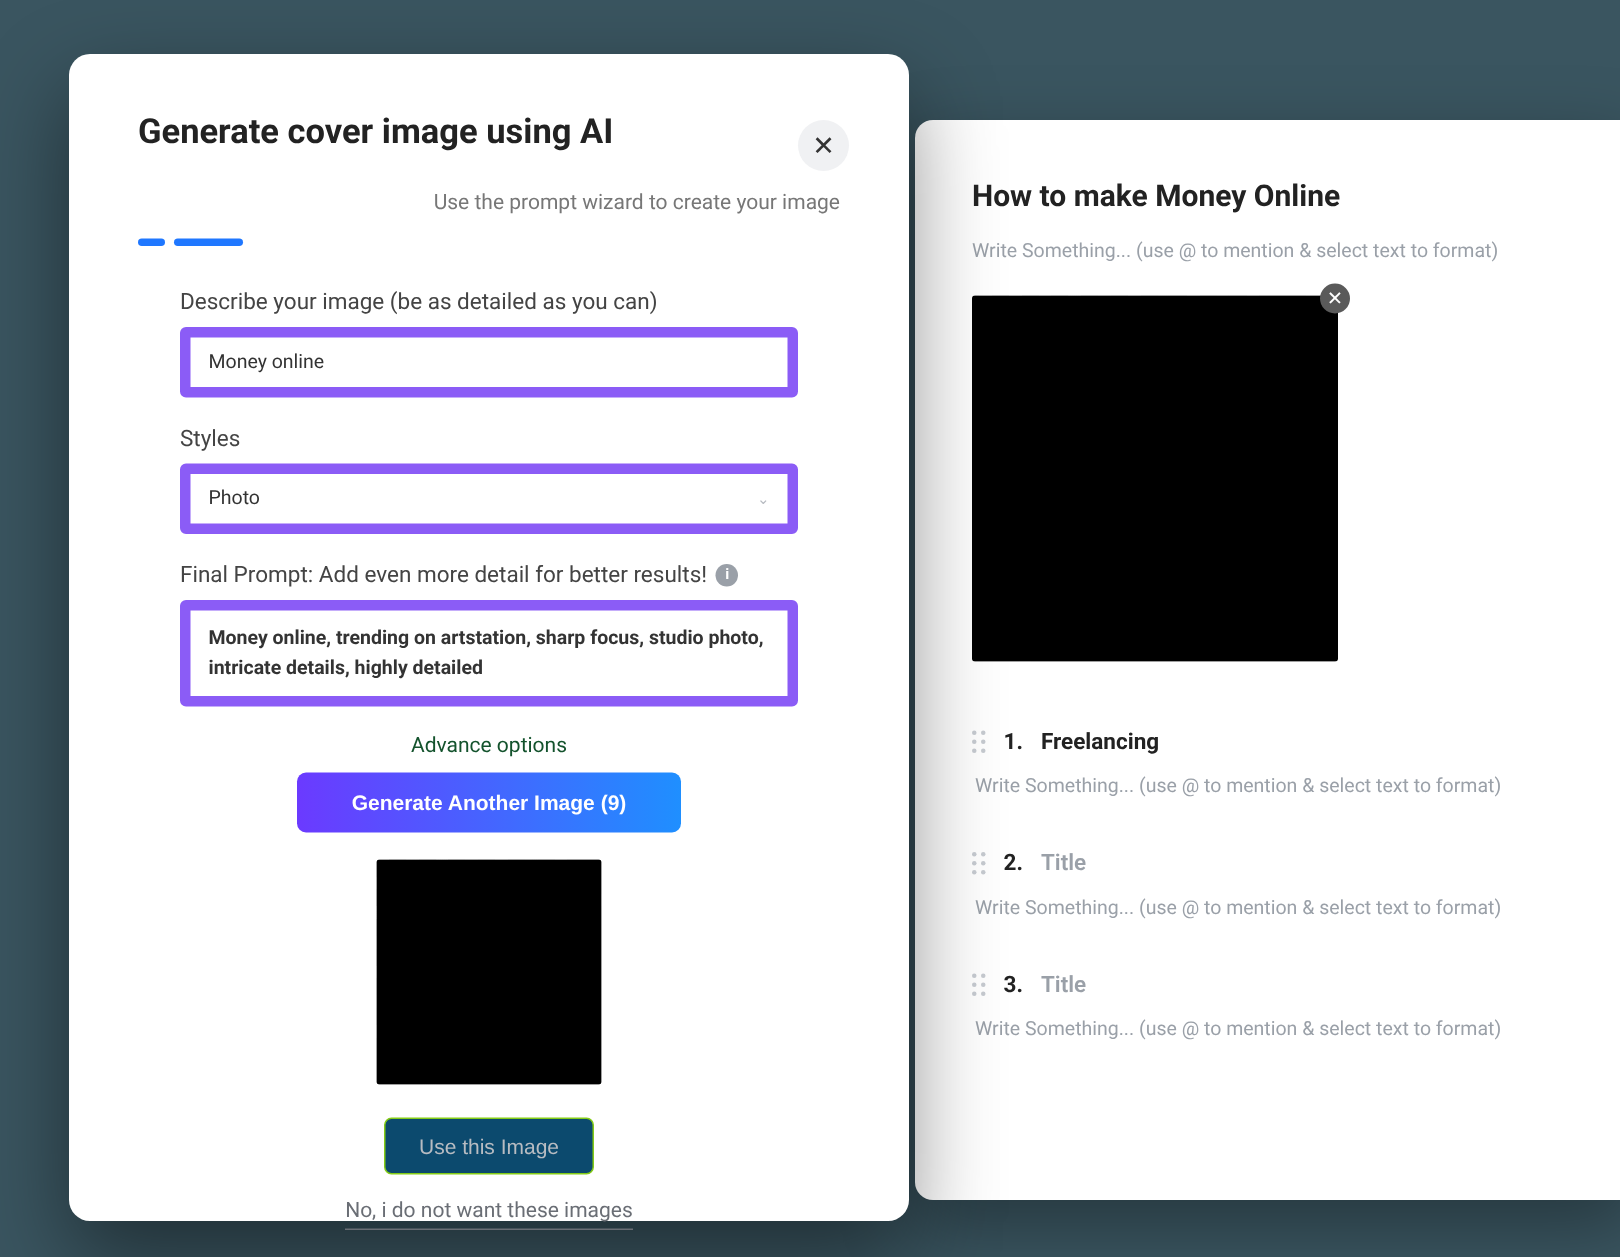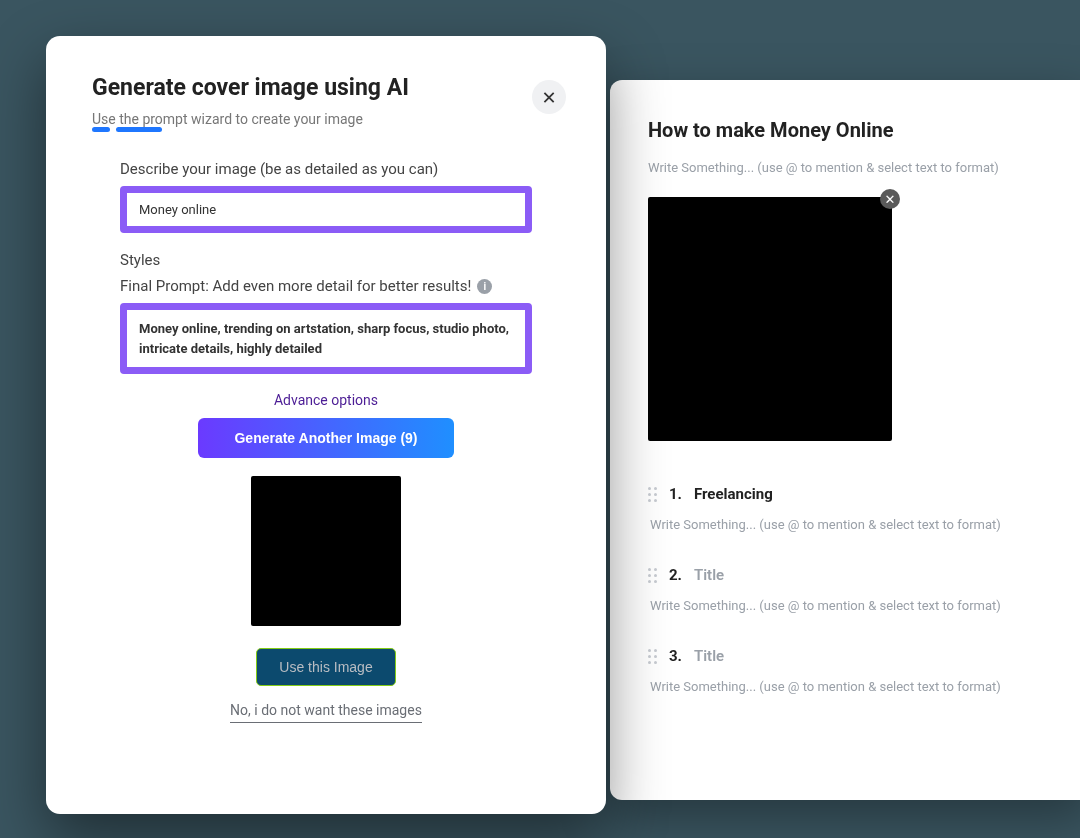--- a/index.html
+++ b/index.html
@@ -122,26 +122,27 @@
       align-items: center;
       justify-content: center;
       cursor: pointer;
       font-size: 18px;
       color: #333;
     }
     .modal-title {
       font-size: 23px;
       font-weight: 700;
       color: #222;
-      margin-bottom: 10px;
+      margin-bottom: 26px;
     }
     .modal-sub {
       font-size: 14px;
       color: #777;
-      margin-bottom: 0;
+      margin-bottom: 16px;
+      text-align: right;
     }
     .progress {
       display: flex;
       gap: 6px;
       margin-bottom: 28px;
     }
     .progress .seg {
       height: 5px;
       border-radius: 3px;
       background: #1f77ff;
@@ -186,21 +187,21 @@
       color: #b6bac0;
     }
     .textarea-input {
       line-height: 1.5;
       min-height: 44px;
       font-weight: bold;
     }
     .advance-link {
       display: block;
       text-align: center;
-      color: #4c1d95;
+      color: #14532d;
       font-size: 14px;
       margin-bottom: 10px;
       cursor: pointer;
     }
     .generate-btn {
       display: block;
       margin: 0 auto 18px auto;
       padding: 12px 36px;
       border: none;
       border-radius: 6px;
@@ -311,20 +312,24 @@
   <div class="progress">
     <div class="seg"></div>
       <div class="seg"></div>
   </div>
 
   <div class="form-block">
     <div class="field-label">Describe your image (be as detailed as you can)</div>
     <input class="text-input" type="text" value="Money online" style="">
 
     <div class="field-label">Styles</div>
+    <div class="select-input">
+      <span>Photo</span>
+      <span class="chevron-down">⌄</span>
+    </div>
 
     <div class="field-label">
       <span>Final Prompt: Add even more detail for better results!</span>
       <span class="info-icon">i</span>
     </div>
     <div class="textarea-input">Money online, trending on artstation, sharp focus, studio photo, intricate details, highly detailed</div>
 
     <a class="advance-link">Advance options</a>
     <button class="generate-btn">Generate Another Image (9)</button>
 

